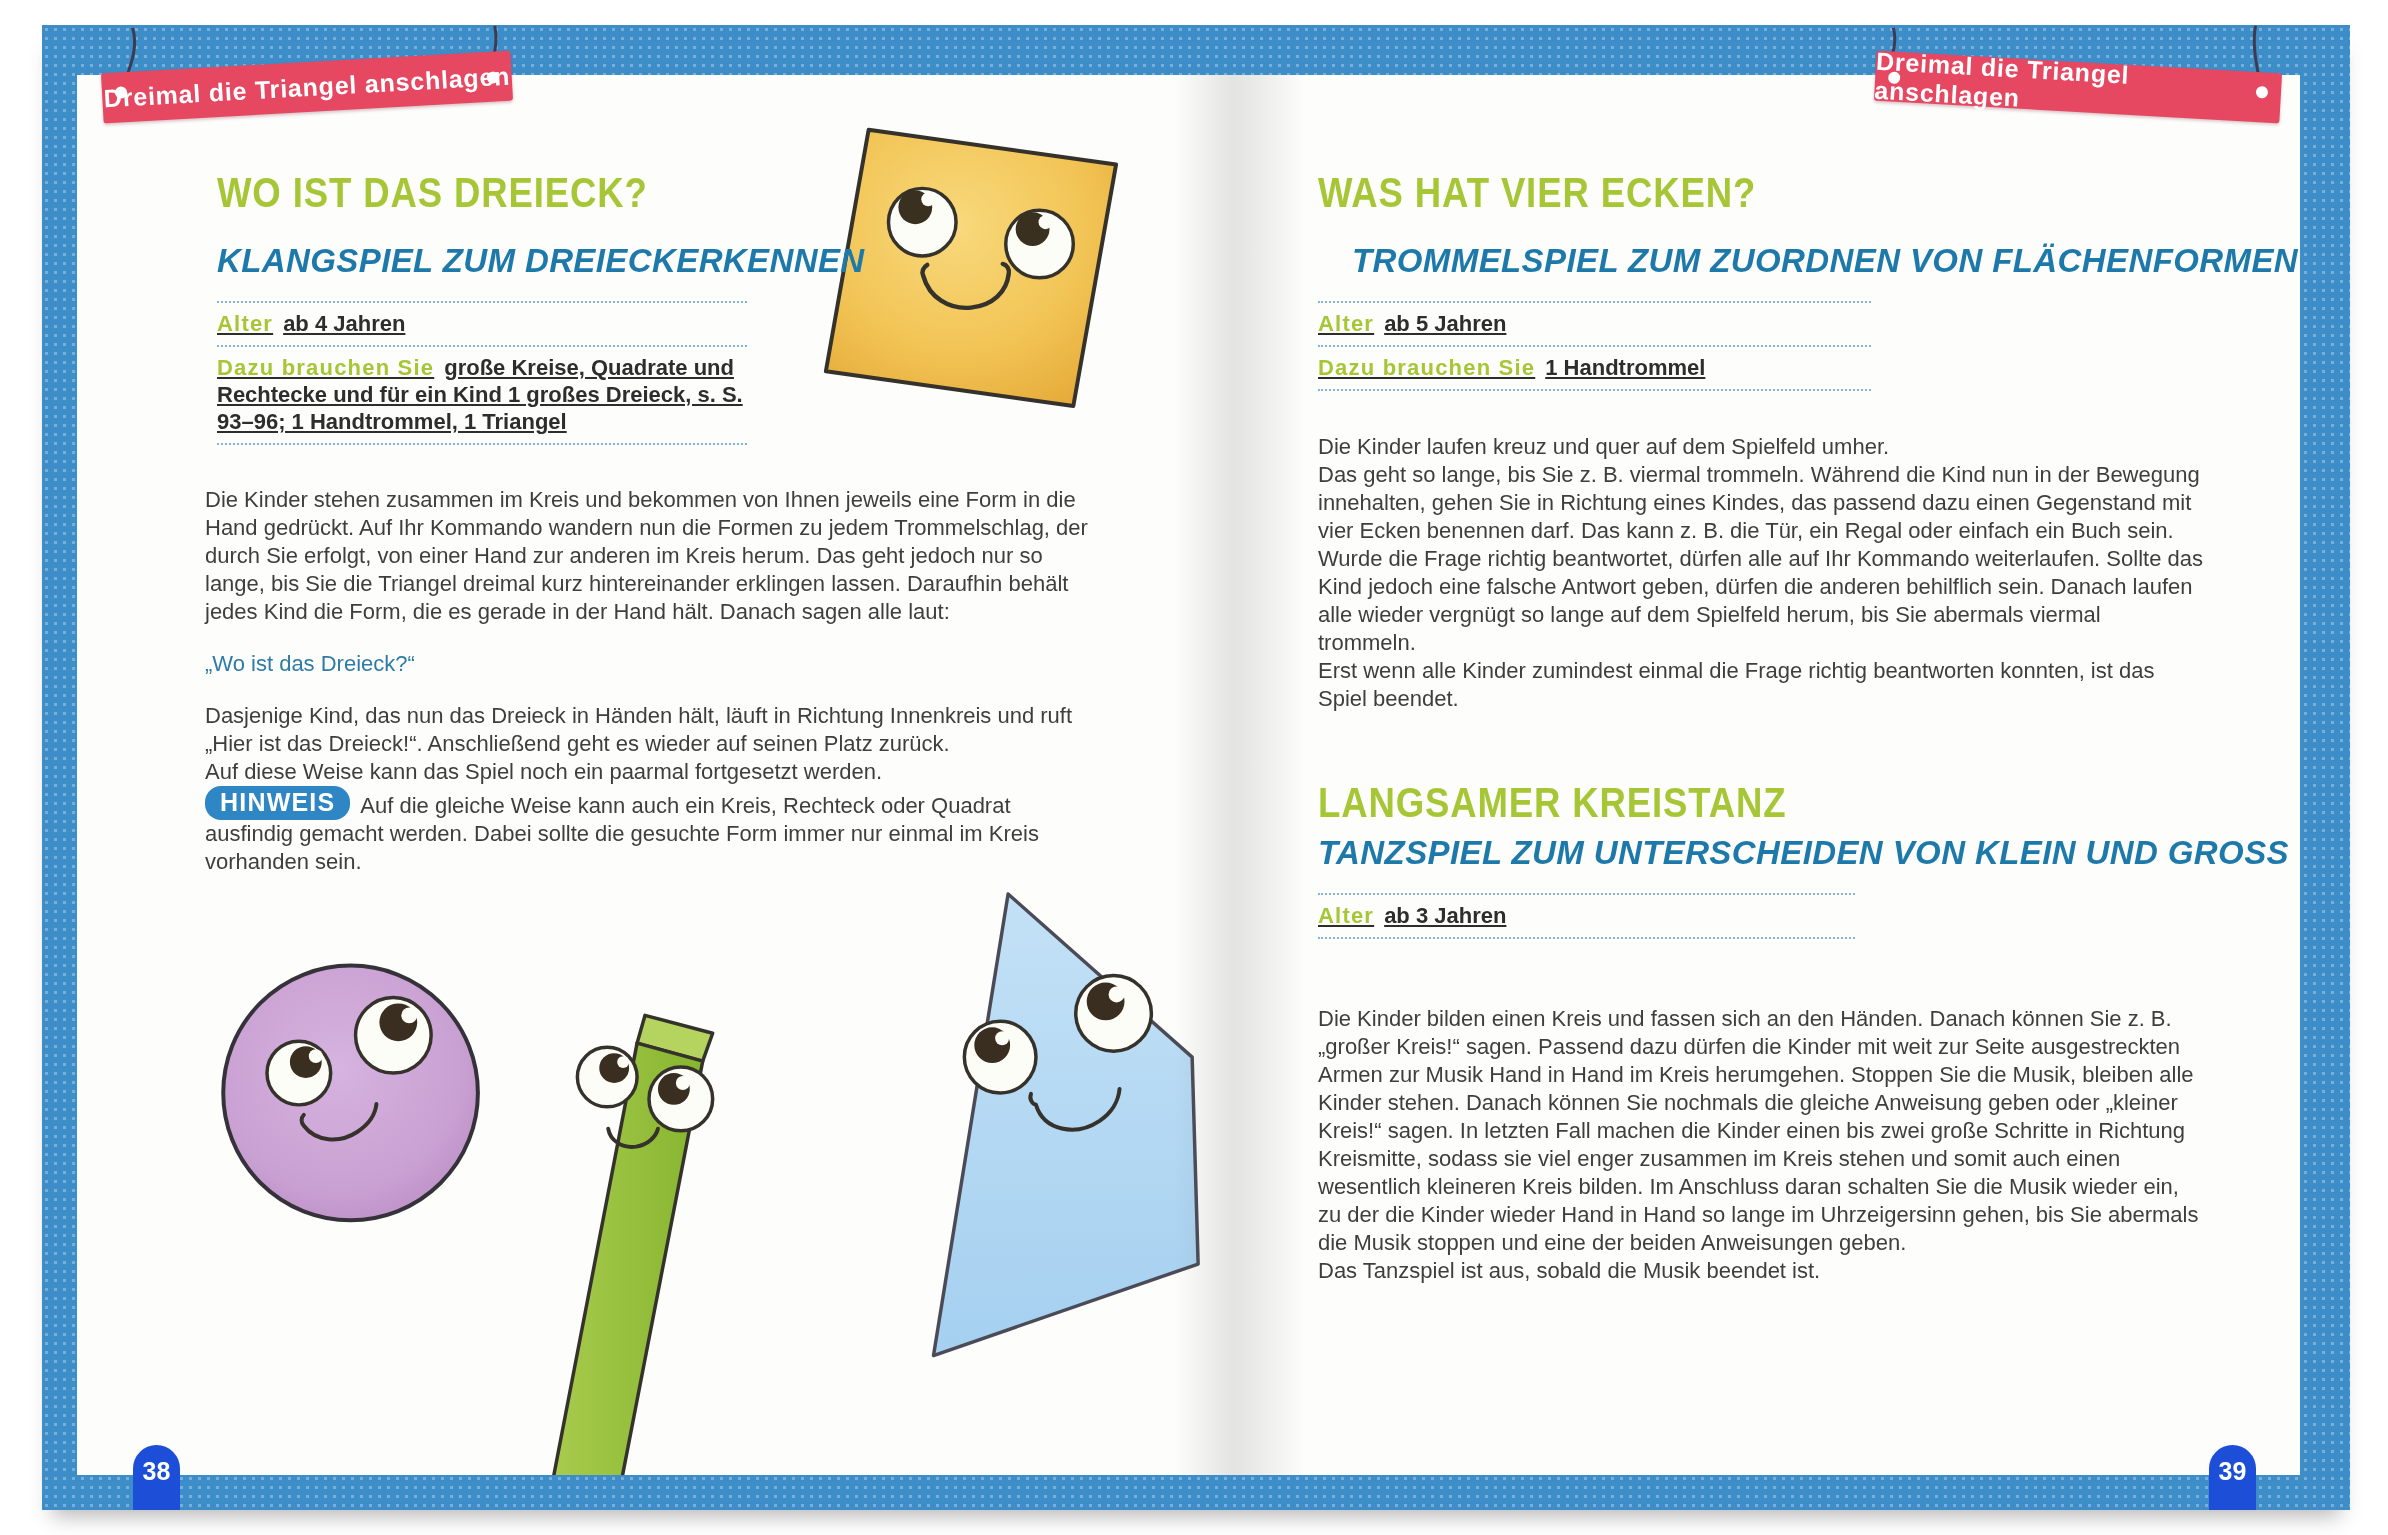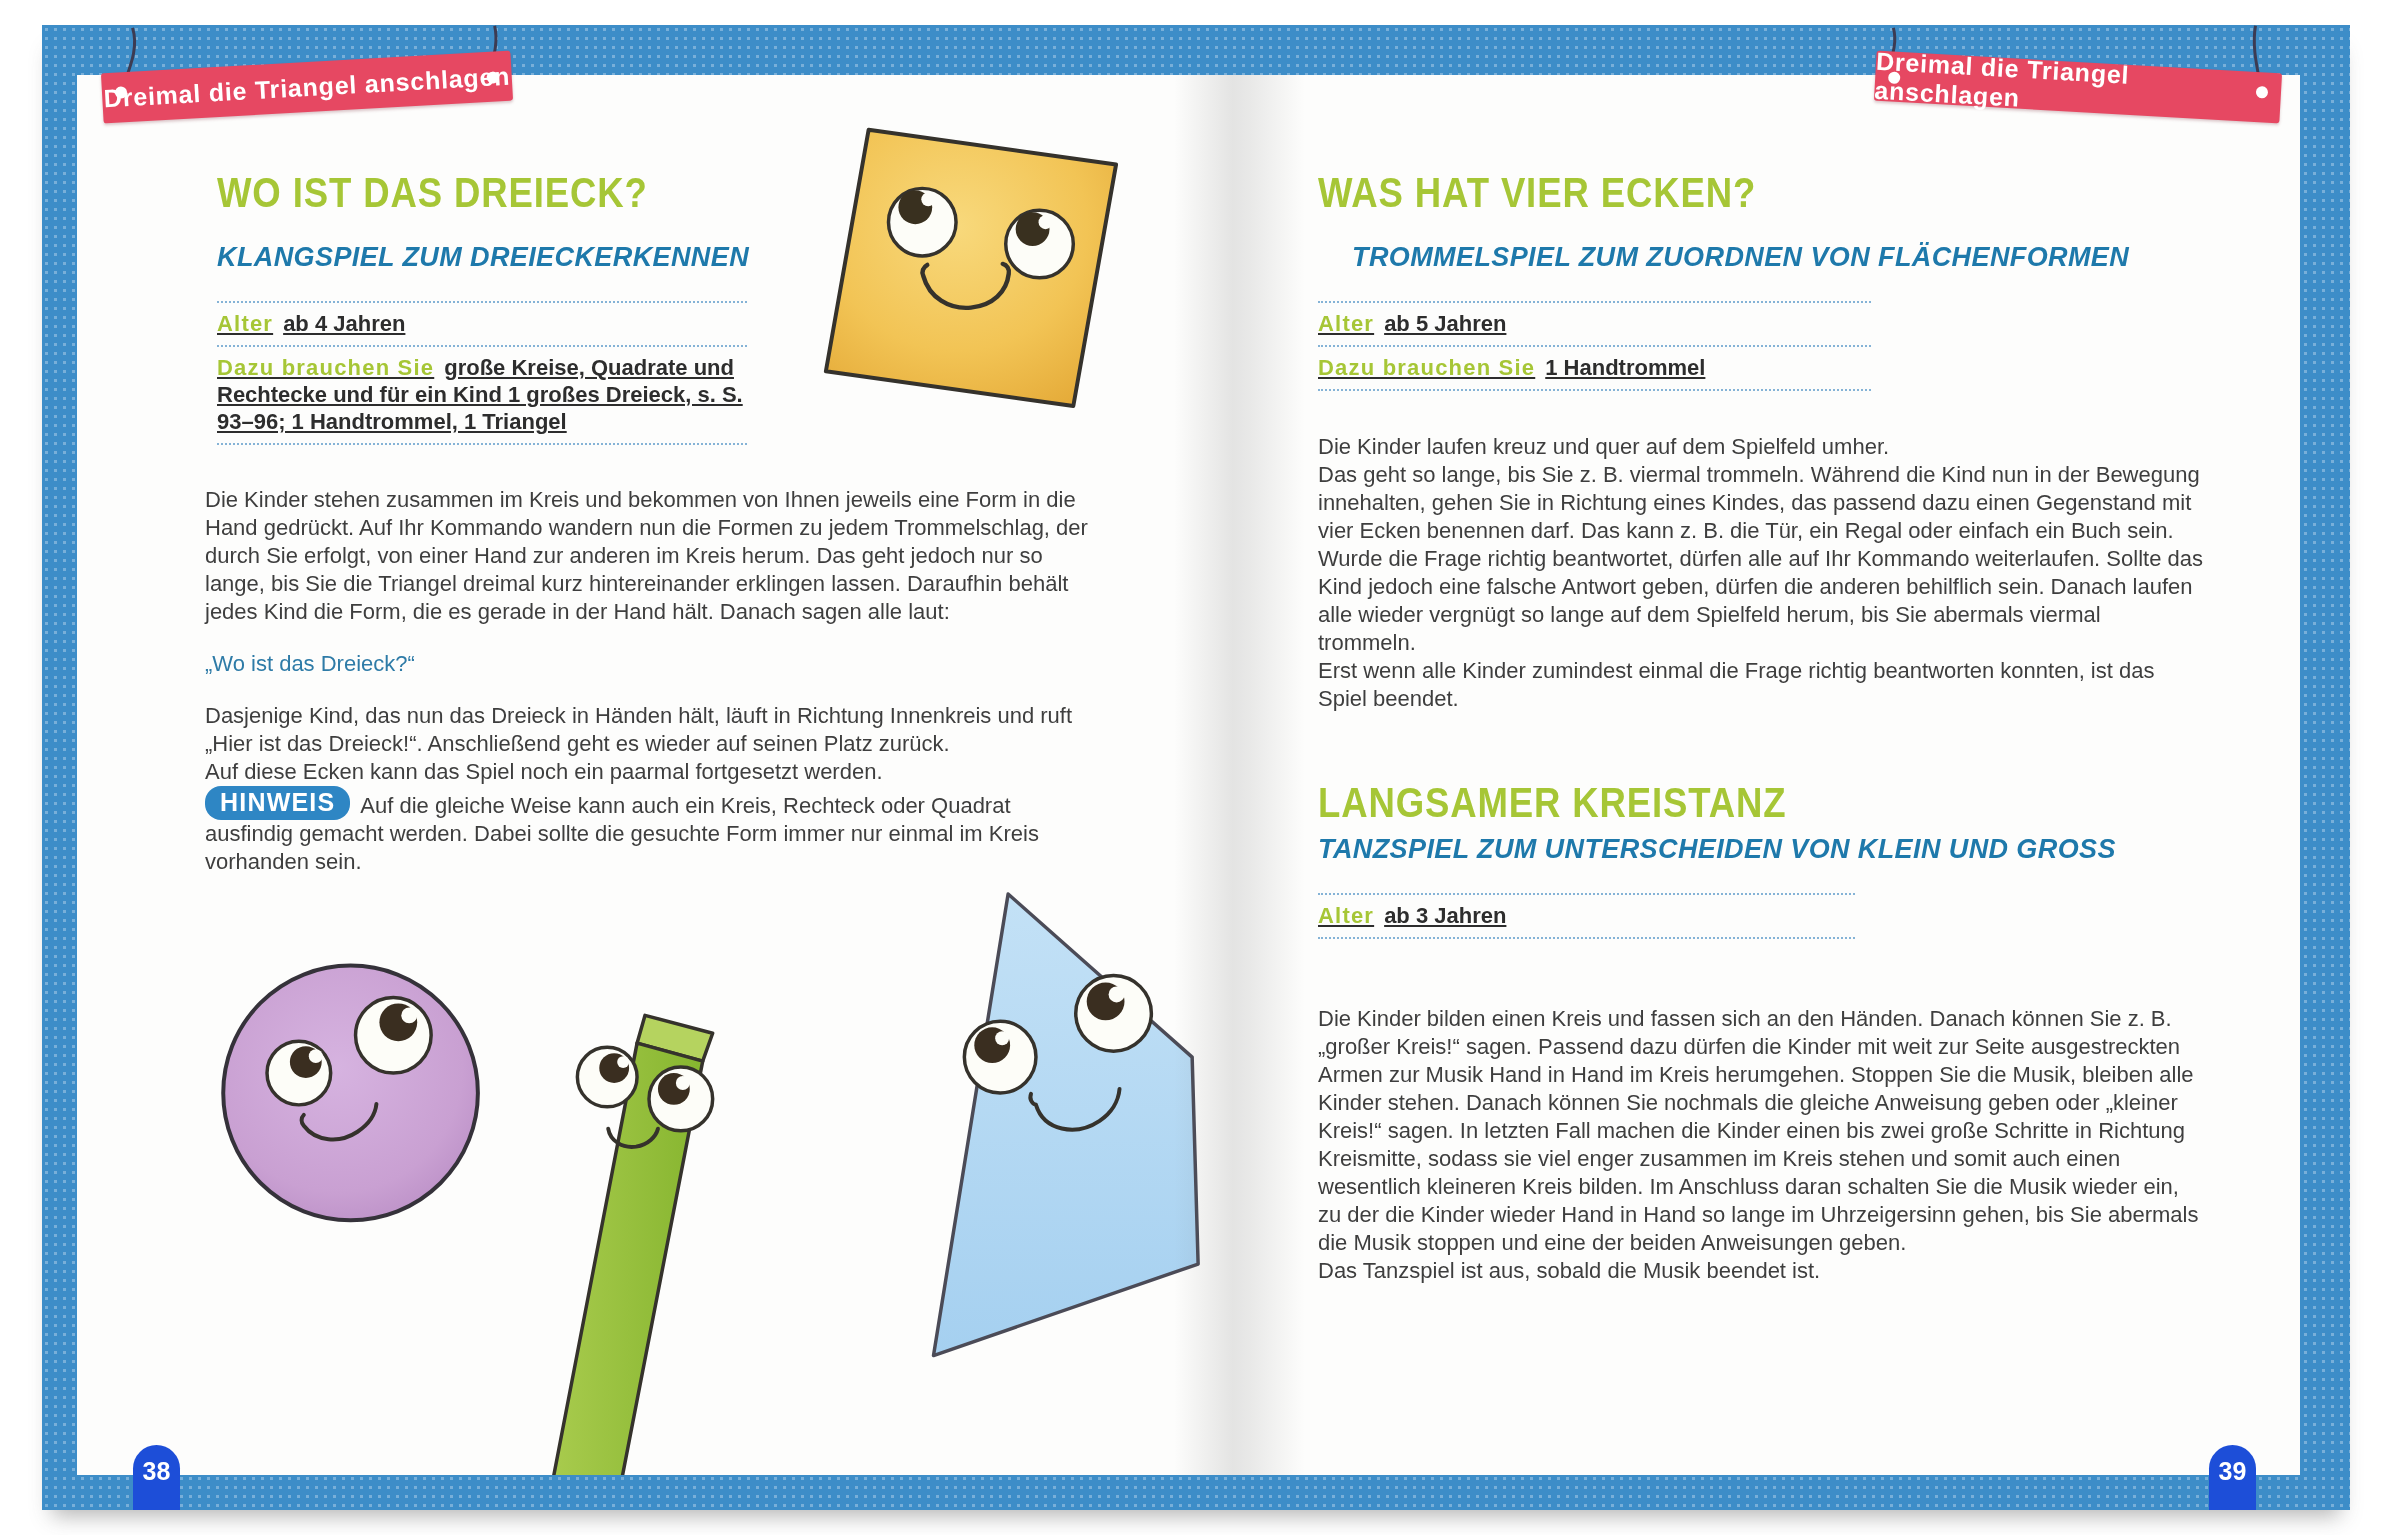--- a/index.html
+++ b/index.html
@@ -50,21 +50,21 @@
   .tab span{margin-top:12px;}
   .tab-left{left:133px;top:1445px;}
   .tab-right{left:2209px;top:1445px;}
   
   .game-title{
     position:absolute;color:#a6c636;font-size:42px;font-weight:800;
     letter-spacing:1px;transform:scaleX(.87);transform-origin:left top;
     white-space:nowrap;z-index:2;
   }
   .game-subtitle{
-    position:absolute;color:#1e79ab;font-size:27px;font-weight:bold;
+    position:absolute;color:#1e79ab;font-size:33px;font-weight:bold;
     font-style:italic;letter-spacing:0.4px;white-space:nowrap;z-index:2;
   }
   .infobox{position:absolute;z-index:2;}
   .info-row{
     border-top:2px dotted #85b3d6;padding:7px 0 8px;
     font-size:22px;line-height:27px;color:#2d2d2d;font-weight:bold;text-decoration:underline;
   }
   .info-row:last-child{border-bottom:2px dotted #85b3d6;}
   .info-label{color:#a6c636;font-weight:bold;letter-spacing:1.2px;margin-right:10px;}
   .bodytext{
@@ -119,21 +119,21 @@
     </div>
     <div class="info-row">
       <span class="info-label">Dazu brauchen Sie</span><span>große Kreise, Quadrate und Rechtecke und für ein Kind 1 großes Dreieck, s. S. 93–96; 1 Handtrommel, 1 Triangel</span>
     </div>
   </div>
 
   <div class="bodytext" style="left:205px;top:486px;width:896px;">
     <p>Die Kinder stehen zusammen im Kreis und bekommen von Ihnen jeweils eine Form in die Hand gedrückt. Auf Ihr Kommando wandern nun die Formen zu jedem Trommelschlag, der durch Sie erfolgt, von einer Hand zur anderen im Kreis herum. Das geht jedoch nur so lange, bis Sie die Triangel dreimal kurz hintereinander erklingen lassen. Daraufhin behält jedes Kind die Form, die es gerade in der Hand hält. Danach sagen alle laut:</p>
     <p class="sp quote">„Wo ist das Dreieck?“</p>
     <p class="sp">Dasjenige Kind, das nun das Dreieck in Händen hält, läuft in Richtung Innenkreis und ruft „Hier ist das Dreieck!“. Anschließend geht es wieder auf seinen Platz zurück.</p>
-    <p>Auf diese Ecken kann das Spiel noch ein paarmal fortgesetzt werden.</p>
+    <p>Auf diese Weise kann das Spiel noch ein paarmal fortgesetzt werden.</p>
     <p class="hint">
       <span class="hint-pill">HINWEIS</span><span>Auf die gleiche Weise kann auch ein Kreis, Rechteck oder Quadrat ausfindig gemacht werden. Dabei sollte die gesuchte Form immer nur einmal im Kreis vorhanden sein.</span>
     </p>
   </div>
 
   <svg class="illu" style="left:806px;top:80px;" width="318" height="338" viewBox="0 0 320 340">
     <defs>
       <radialGradient id="gold" cx="45%" cy="35%" r="75%">
         <stop offset="0%" stop-color="#f8d97c"></stop>
         <stop offset="60%" stop-color="#f2c455"></stop>

